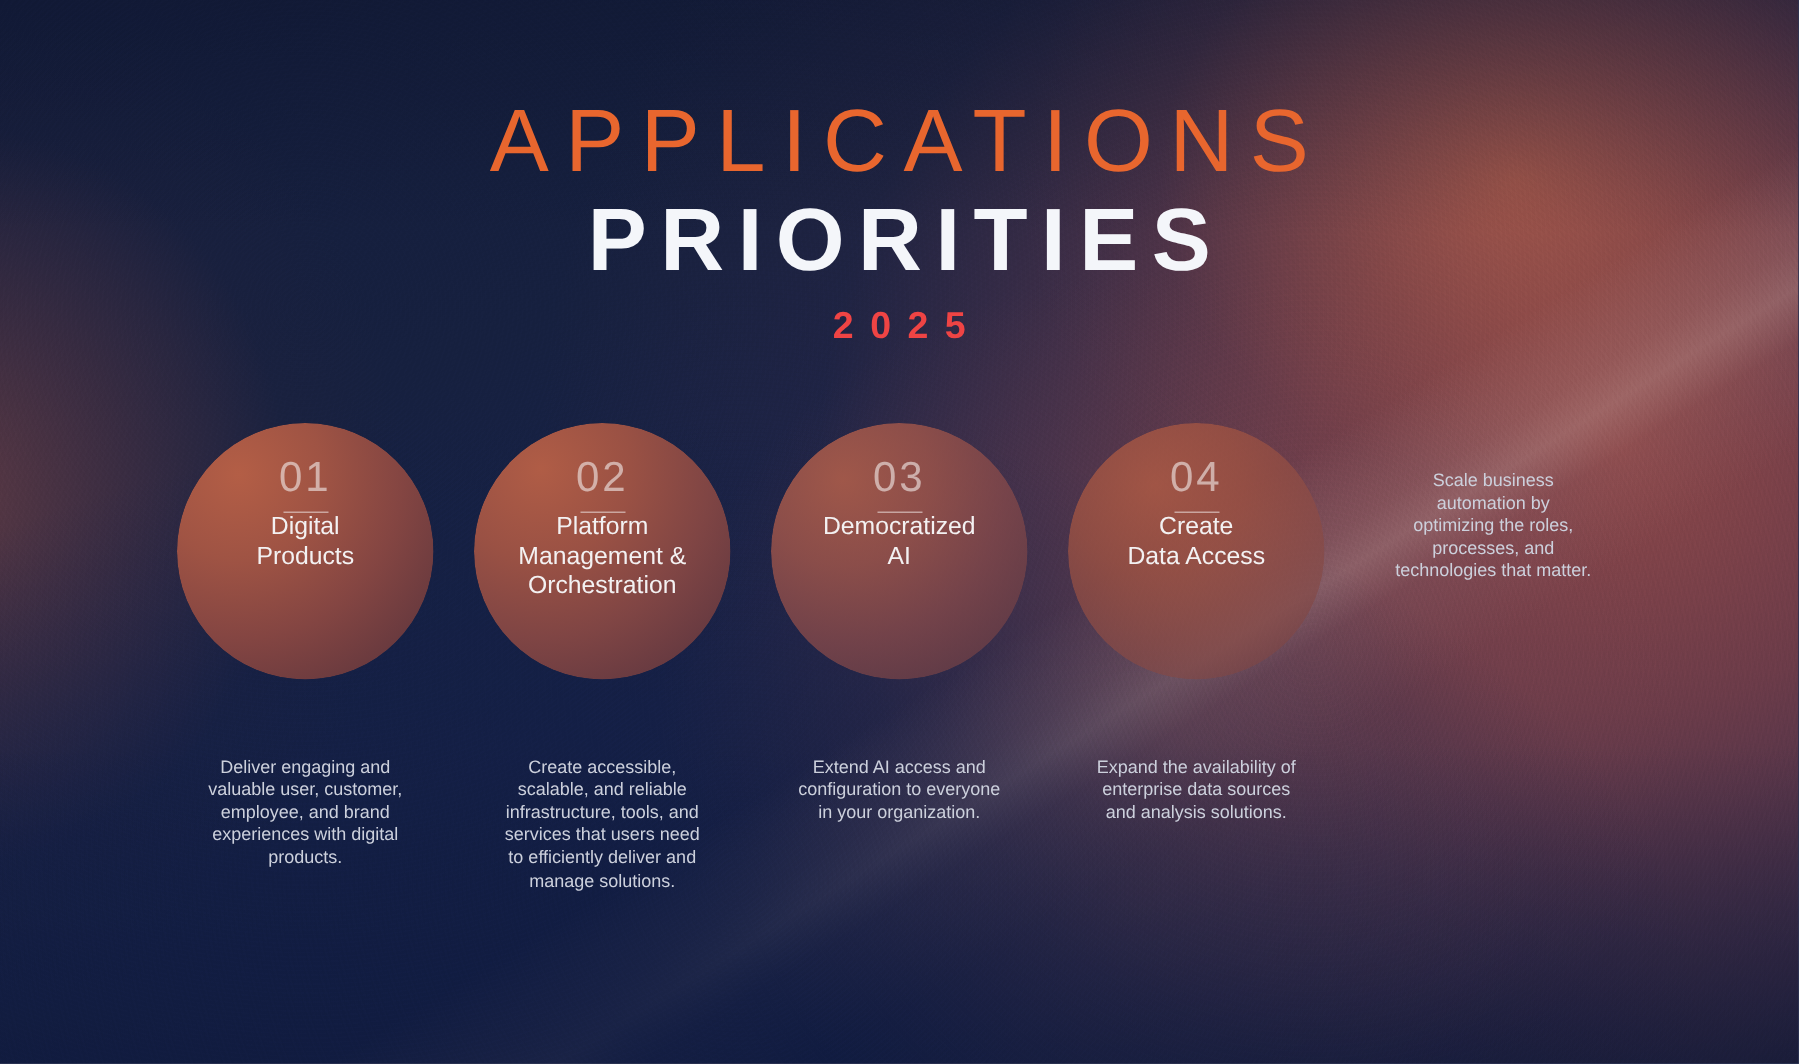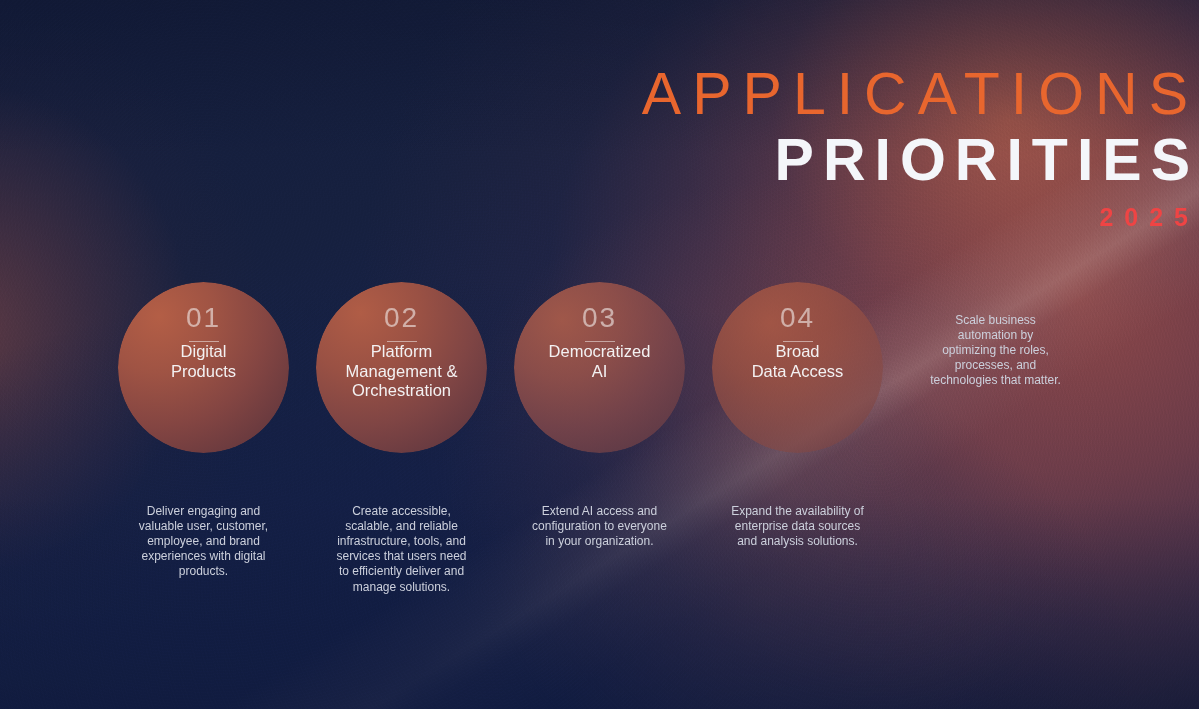--- a/index.html
+++ b/index.html
@@ -116,21 +116,21 @@
       repeating-radial-gradient(circle at 41% 83%, rgba(0,0,0,0.12) 0 1px, rgba(0,0,0,0) 1px 3px);
     mix-blend-mode: overlay;
   }
 
   
   #header {
     position: absolute;
     top: 64px;
     left: 0;
     width: 1199px;
-    text-align: right;
+    text-align: center;
     z-index: 5;
   }
 
   #title-applications {
     font-size: 59px;
     font-weight: 300;
     letter-spacing: 11px;
     line-height: 1.02;
     color: #e8662e;
     text-indent: 11px;
@@ -349,21 +349,21 @@
       <div class="pillar-desc">Extend AI access and
 configuration to everyone
 in your organization.</div>
     </div>
 
     <div class="pillar">
       <div class="circle c4">
         <div class="circle-fill"></div>
         <div class="circle-number">04</div>
         <div class="circle-divider"></div>
-        <div class="circle-title">Broad
+        <div class="circle-title">Create
 Data Access</div>
       </div>
       <div class="pillar-desc">Expand the availability of
 enterprise data sources
 and analysis solutions.</div>
     </div>
 
     <div class="pillar">
       <div class="pillar-desc">Scale business
 automation by

